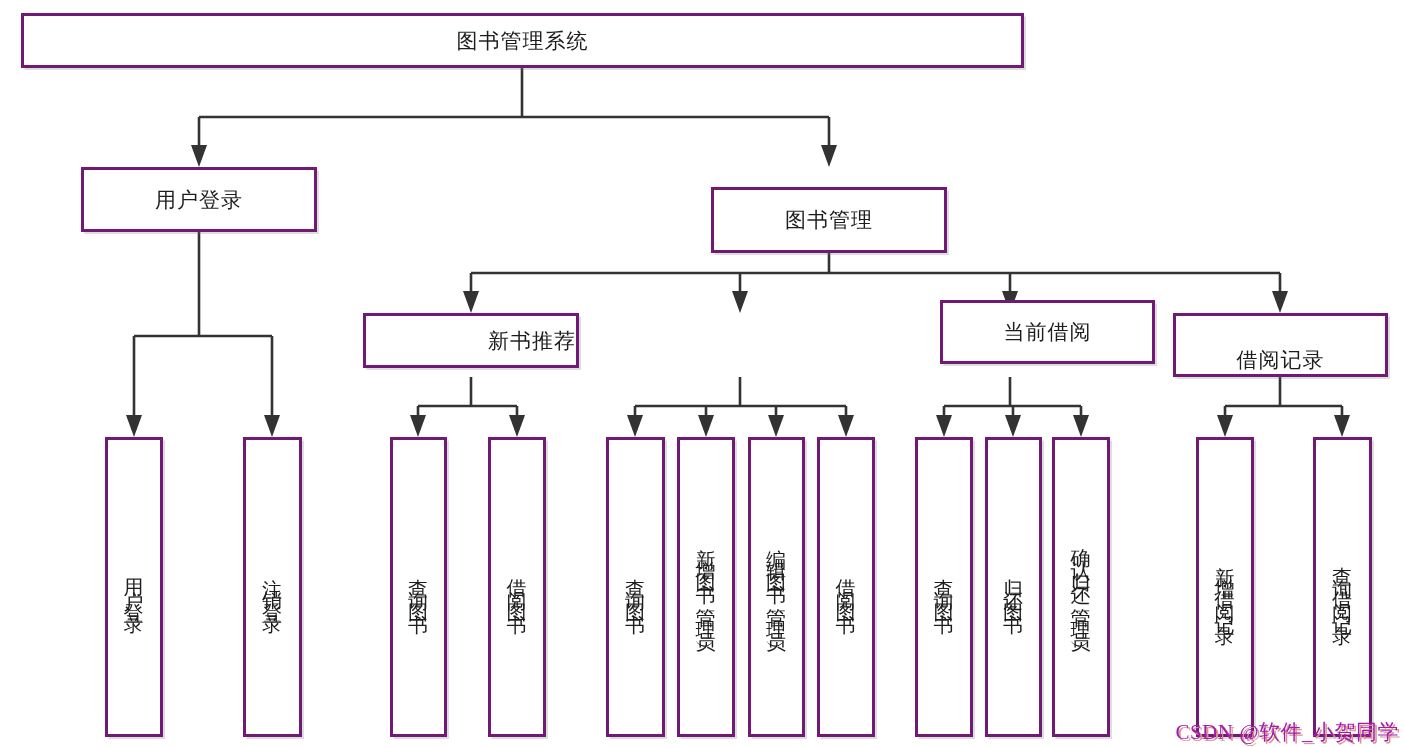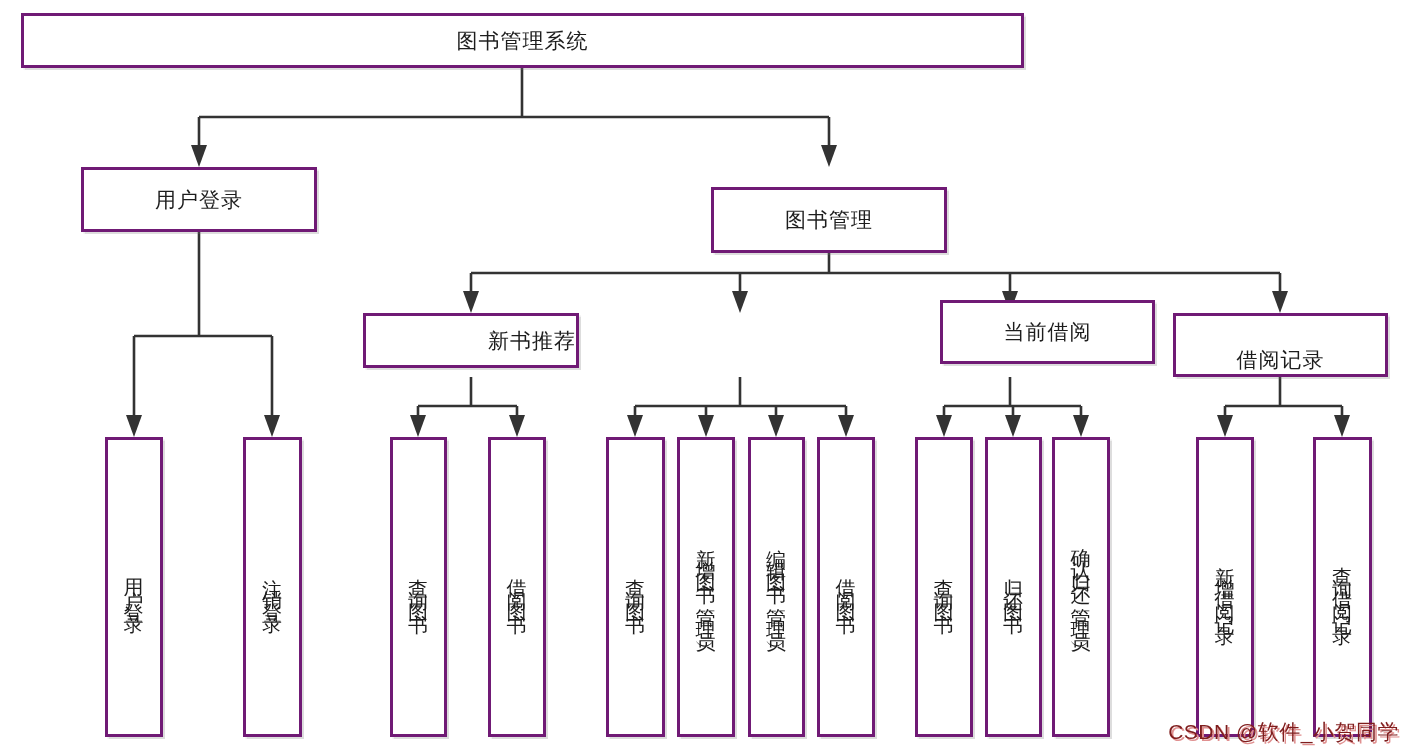--- a/index.html
+++ b/index.html
@@ -42,23 +42,24 @@
     text-orientation: upright;
     letter-spacing: 12px;
     line-height: 1;
     white-space: nowrap;
   }
   .watermark {
     position: absolute;
     right: 6px;
     bottom: 1px;
     font-size: 21px;
-    color: #7f1d1d;
+    color: #a21caf;
     text-shadow: 2px 2px 0 #e09090;
     letter-spacing: 0.5px;
+    font-family: Liberation Serif, serif;
   }
 </style>
 </head>
 <body>
 
 <div id="stage">
 
   <svg id="connectors" viewBox="0 0 1405 747" xmlns="http://www.w3.org/2000/svg">
     <g stroke="#333333" stroke-width="2.6" fill="none">
 

